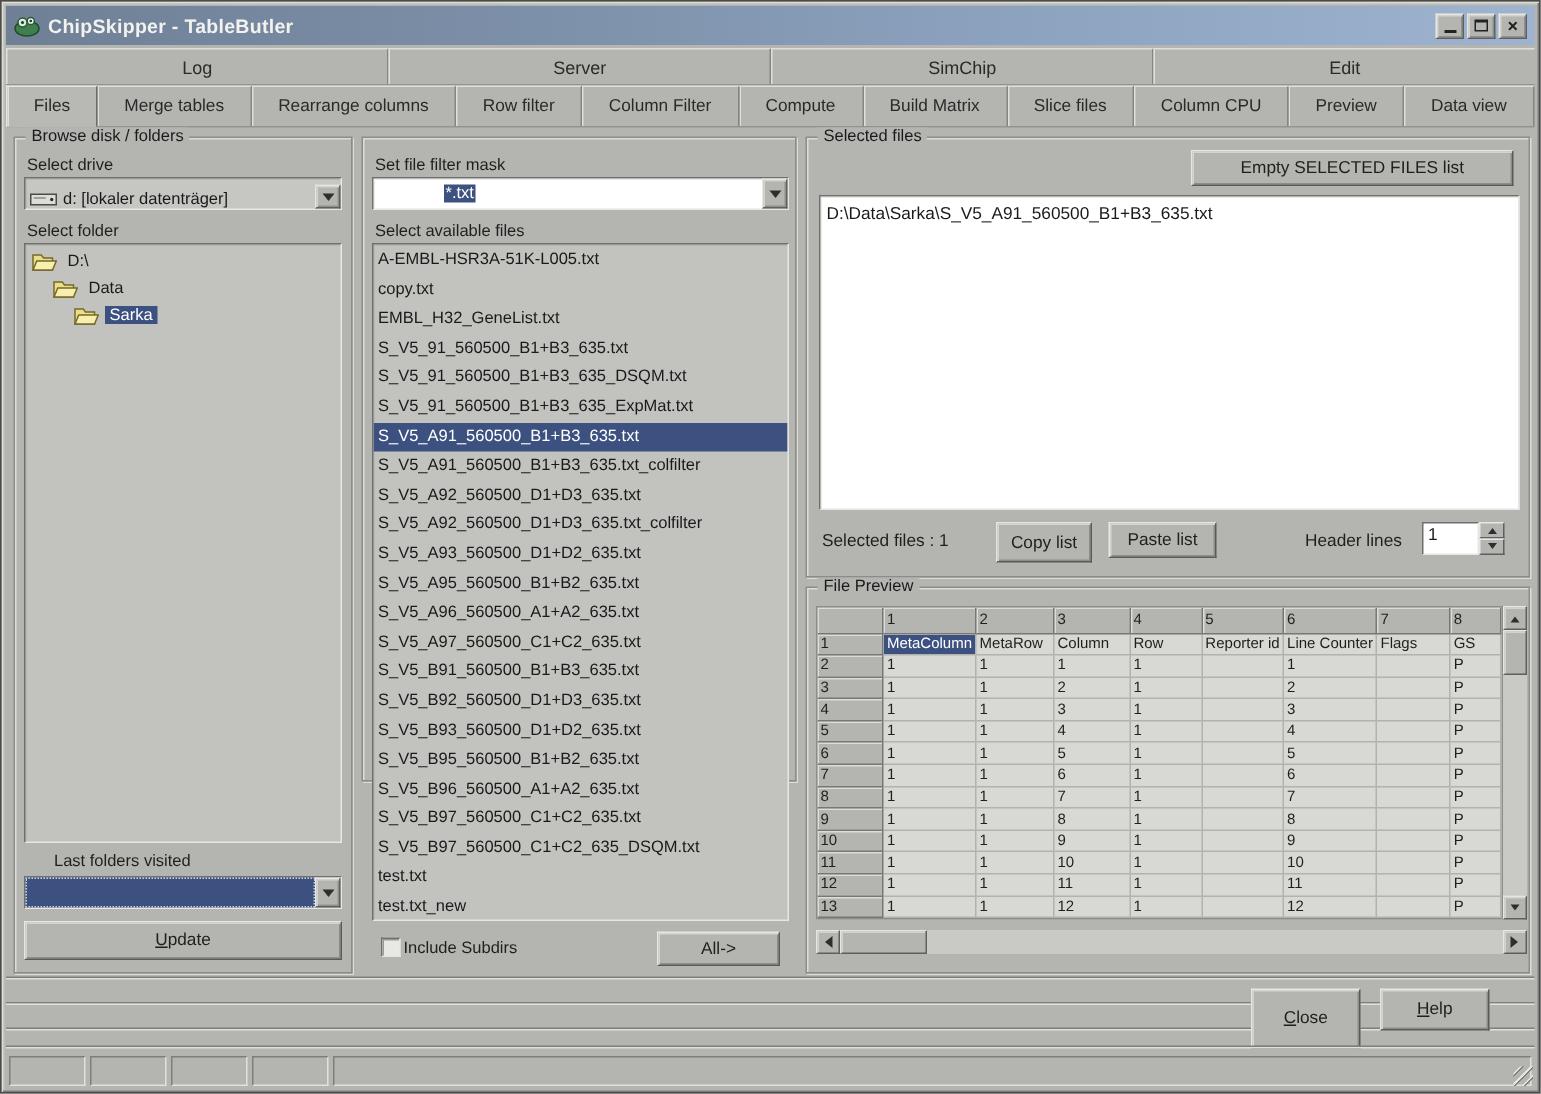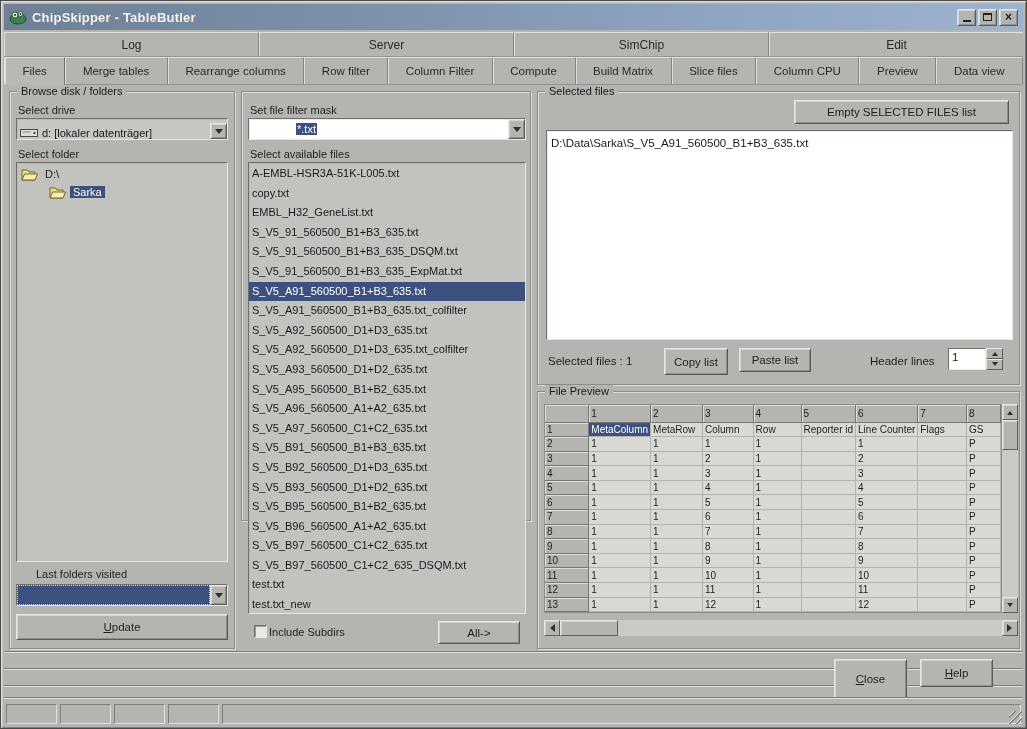--- a/index.html
+++ b/index.html
@@ -269,20 +269,29 @@
     <span class="lbl-static" style="left:8px; top:56px;">Select folder</span>
     <div class="listbox" id="folder-list" style="left:6px; top:70px; width:212px; height:400px; padding-top:2px;">
         <div class="tree-item" style="padding-left:4px">
           <span class="folder-icon">
             <svg width="17" height="13" viewBox="0 0 17 13">
   <path d="M1 2 L6.5 2 L8 4 L14 4 L14 12 L1 12 Z" fill="#e9df85" stroke="#77682b" stroke-width="1"></path>
   <path d="M3.5 6 L16.5 6 L14 12 L1 12 Z" fill="#f6efad" stroke="#77682b" stroke-width="1"></path>
             </svg>
           </span>
           <span class="lbl">D:\</span>
+        </div>
+        <div class="tree-item" style="padding-left:18px">
+          <span class="folder-icon">
+            <svg width="17" height="13" viewBox="0 0 17 13">
+  <path d="M1 2 L6.5 2 L8 4 L14 4 L14 12 L1 12 Z" fill="#e9df85" stroke="#77682b" stroke-width="1"></path>
+  <path d="M3.5 6 L16.5 6 L14 12 L1 12 Z" fill="#f6efad" stroke="#77682b" stroke-width="1"></path>
+            </svg>
+          </span>
+          <span class="lbl">Data</span>
         </div>
         <div class="tree-item selected" style="padding-left:32px">
           <span class="folder-icon">
             <svg width="17" height="13" viewBox="0 0 17 13">
   <path d="M1 2 L6.5 2 L8 4 L14 4 L14 12 L1 12 Z" fill="#e9df85" stroke="#77682b" stroke-width="1"></path>
   <path d="M3.5 6 L16.5 6 L14 12 L1 12 Z" fill="#f6efad" stroke="#77682b" stroke-width="1"></path>
             </svg>
           </span>
           <span class="lbl">Sarka</span>
         </div>

